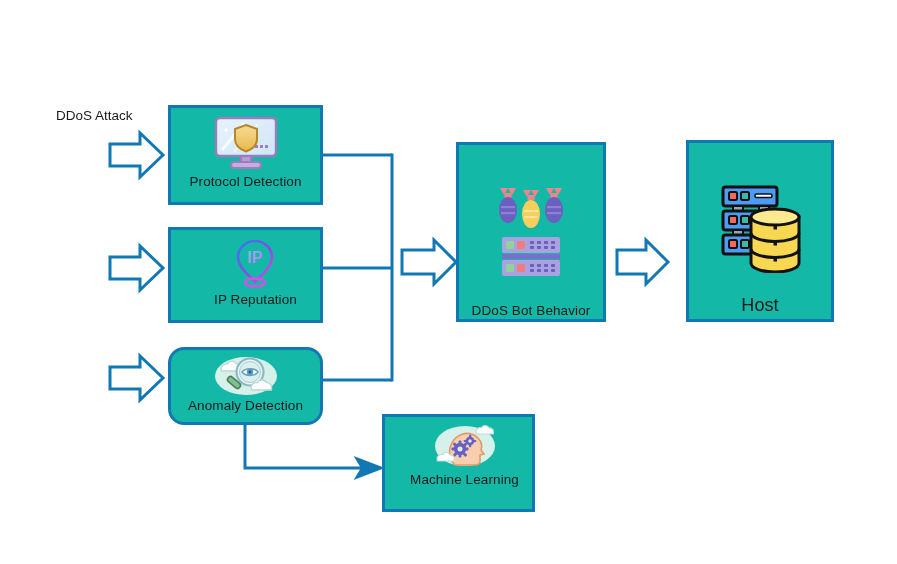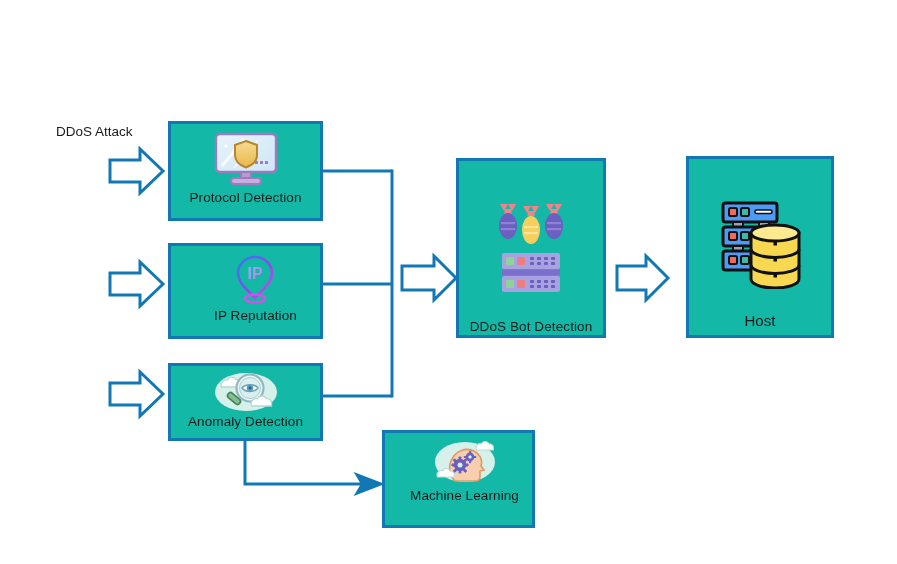--- a/index.html
+++ b/index.html
@@ -1,21 +1,21 @@
 <!DOCTYPE html>
 <html><head>
 <meta charset="utf-8">
 <style>
   html,body{margin:0;padding:0;background:#ffffff;}
   body{
     width:897px;height:564px;position:relative;overflow:hidden;
     font-family:"Liberation Sans","DejaVu Sans",sans-serif;
     color:#1a1a1a;
   }
-  #canvas{position:absolute;left:0;top:16px;width:897px;height:440px;}
+  #canvas{position:absolute;left:0;top:0;width:897px;height:440px;}
   .svg-layer{position:absolute;left:0;top:0;width:897px;height:564px;}
 
   .node{
     position:absolute;
     box-sizing:border-box;
     background:#14b8a6;
     border:3px solid #1278b4;
     display:flex;
     flex-direction:column;
     align-items:center;
@@ -37,31 +37,31 @@
 
   
   #node-protocol{left:168px;top:105px;width:155px;height:100px;}
   #node-protocol .icon-wrap{height:58px;padding-top:6px;}
   #node-protocol .node-label{margin-top:2px;}
 
   #node-ip{left:168px;top:227px;width:155px;height:96px;}
   #node-ip .icon-wrap{height:54px;padding-top:6px;padding-left:18px;}
   #node-ip .node-label{margin-top:2px;padding-left:20px;}
 
-  #node-anomaly{left:168px;top:347px;width:155px;height:78px;}
+  #node-anomaly{left:168px;top:347px;width:155px;height:78px;border-radius:16px;}
   #node-anomaly .icon-wrap{height:44px;padding-top:4px;}
   #node-anomaly .node-label{margin-top:0px;}
 
   #node-bot{left:456px;top:142px;width:150px;height:180px;}
   #node-bot .icon-wrap{height:130px;padding-top:24px;}
   #node-bot .node-label{margin-top:4px;}
 
   #node-host{left:686px;top:140px;width:148px;height:182px;}
   #node-host .icon-wrap{height:120px;padding-top:24px;}
-  #node-host .node-label{margin-top:10px;font-size:15px;}
+  #node-host .node-label{margin-top:10px;font-size:18px;}
 
   #node-ml{left:382px;top:414px;width:153px;height:98px;padding-left:12px;}
   #node-ml .icon-wrap{height:46px;padding-top:6px;}
   #node-ml .node-label{margin-top:2px;}
 
   .free-label{
     position:absolute;
     font-size:13.5px;
     color:#1a1a1a;
     white-space:nowrap;
@@ -256,21 +256,21 @@
             <rect x="52" y="82" width="4" height="3" rx="0.7"></rect>
               <rect x="59" y="82" width="4" height="3" rx="0.7"></rect>
             <rect x="38" y="87" width="4" height="3" rx="0.7"></rect>
               <rect x="45" y="87" width="4" height="3" rx="0.7"></rect>
             <rect x="52" y="87" width="4" height="3" rx="0.7"></rect>
               <rect x="59" y="87" width="4" height="3" rx="0.7"></rect>
           </g>
         </g>
       </svg>
     </div>
-    <div class="node-label">DDoS Bot Detection</div>
+    <div class="node-label">DDoS Bot Behavior</div>
   </div>
 
   <div class="node" id="node-host">
     <div class="icon-wrap">
       <svg width="86" height="92" viewBox="0 0 86 92">
 
         <g>
           <rect x="6" y="6" width="54" height="19" rx="2.5" fill="#4d9bf5" stroke="#111111" stroke-width="3"></rect>
           <rect x="12" y="11" width="8" height="8" rx="1.5" fill="#ef6a5a" stroke="#111111" stroke-width="2"></rect>
           <rect x="24" y="11" width="8" height="8" rx="1.5" fill="#3fb8a8" stroke="#111111" stroke-width="2"></rect>

